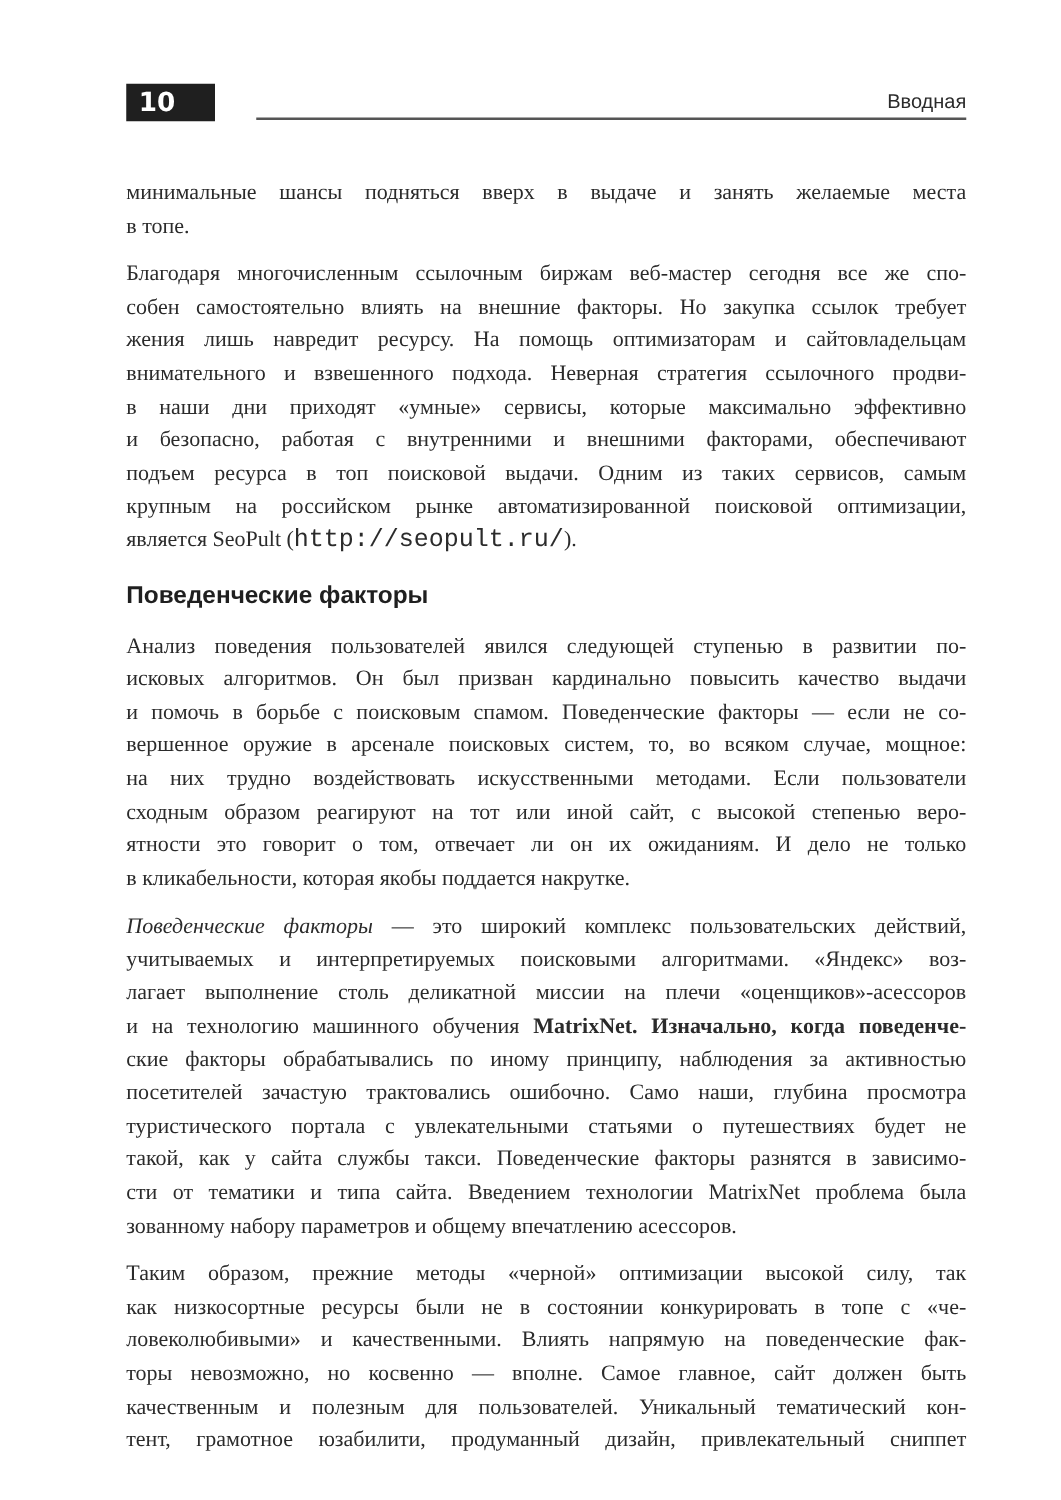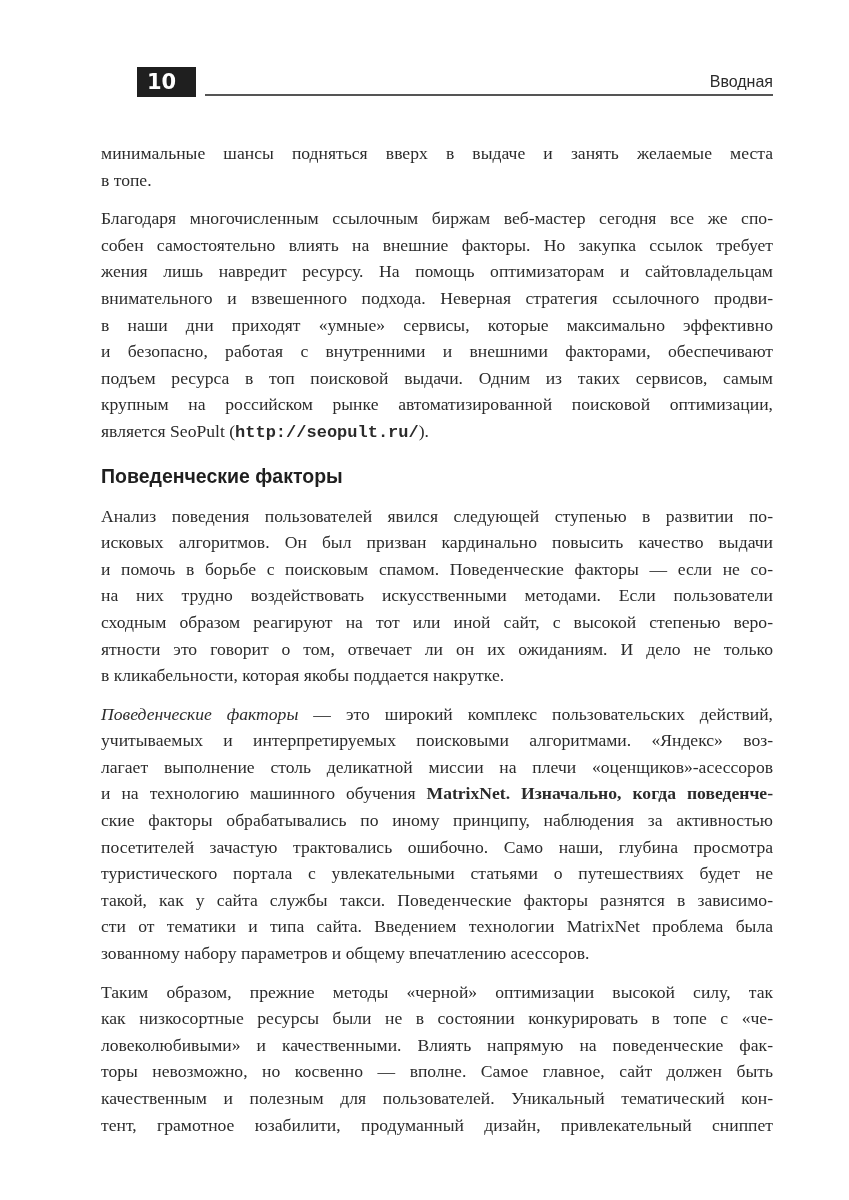--- a/index.html
+++ b/index.html
@@ -1,41 +1,41 @@
 <!DOCTYPE html>
 <html><head>
 <meta charset="utf-8">
 <style>
   html, body { margin: 0; padding: 0; background: #ffffff; }
   body { width: 849px; height: 1200px; position: relative; overflow: hidden; }
   .page { position: absolute; left: 0; top: 0; width: 849px; height: 1200px; background: #fff; color: #2b2b2b; }
   .pnum {
-    position: absolute; left: 101px; top: 67px; width: 59px; height: 30px;
+    position: absolute; left: 101px; top: 67px; width: 71px; height: 30px;
     background: #1f1f1f; color: #ffffff;
     font-family: "DejaVu Sans", sans-serif; font-weight: bold; font-size: 21px;
-    line-height: 30px; padding-left: 10px; box-sizing: border-box; margin-left: 36px;
+    line-height: 30px; padding-left: 10px; box-sizing: border-box;
   }
   .rule { position: absolute; left: 205px; top: 94px; width: 568px; height: 2px; background: #555; }
   .running {
     position: absolute; right: 76px; top: 73px;
     font-family: "Liberation Sans", sans-serif; font-size: 16px; color: #2b2b2b;
   }
   .body {
     position: absolute; left: 101px; top: 115px; width: 672px;
     font-family: "Liberation Serif", serif; font-size: 17.6px; line-height: 26.6px;
     color: #2b2b2b; text-align: justify; margin-top: 25px;
   }
   .body p { margin: 0 0 12px 0; }
   .line { display: block; text-align: justify; text-align-last: justify; white-space: nowrap; }
   .line.last { text-align-last: left; }
   h2 {
     font-family: "Liberation Sans", sans-serif; font-weight: bold; font-size: 19.5px;
     margin: 16px 0 14px 0; color: #1f1f1f; line-height: 26px;
   }
-  .mono { font-family: "Liberation Mono", monospace; font-size: 17px; font-weight: bold; }
+  .mono { font-family: "Liberation Mono", monospace; font-size: 20px; }
   .it { font-style: italic; }
   .bd { font-weight: bold; }
 </style>
 </head>
 <body>
 
 <div class="page">
   <div class="pnum">10</div>
   <div class="rule"></div>
   <div class="running">Вводная</div>
@@ -57,20 +57,21 @@
       <span class="line">крупным на российском рынке автоматизированной поисковой оптимизации,</span>
       <span class="line last"><span>является SeoPult (</span><span class="mono">http://seopult.ru/</span><span>).</span></span>
     </p>
 
     <h2>Поведенческие факторы</h2>
 
     <p>
       <span class="line">Анализ поведения пользователей явился следующей ступенью в развитии по-</span>
       <span class="line">исковых алгоритмов. Он был призван кардинально повысить качество выдачи</span>
       <span class="line">и помочь в борьбе с поисковым спамом. Поведенческие факторы — если не со-</span>
+      <span class="line">вершенное оружие в арсенале поисковых систем, то, во всяком случае, мощное:</span>
       <span class="line">на них трудно воздействовать искусственными методами. Если пользователи</span>
       <span class="line">сходным образом реагируют на тот или иной сайт, с высокой степенью веро-</span>
       <span class="line">ятности это говорит о том, отвечает ли он их ожиданиям. И дело не только</span>
       <span class="line last">в кликабельности, которая якобы поддается накрутке.</span>
     </p>
 
     <p>
       <span class="line"><span class="it">Поведенческие факторы</span><span> — это широкий комплекс пользовательских действий,</span></span>
       <span class="line">учитываемых и интерпретируемых поисковыми алгоритмами. «Яндекс» воз-</span>
       <span class="line">лагает выполнение столь деликатной миссии на плечи «оценщиков»-асессоров</span>

